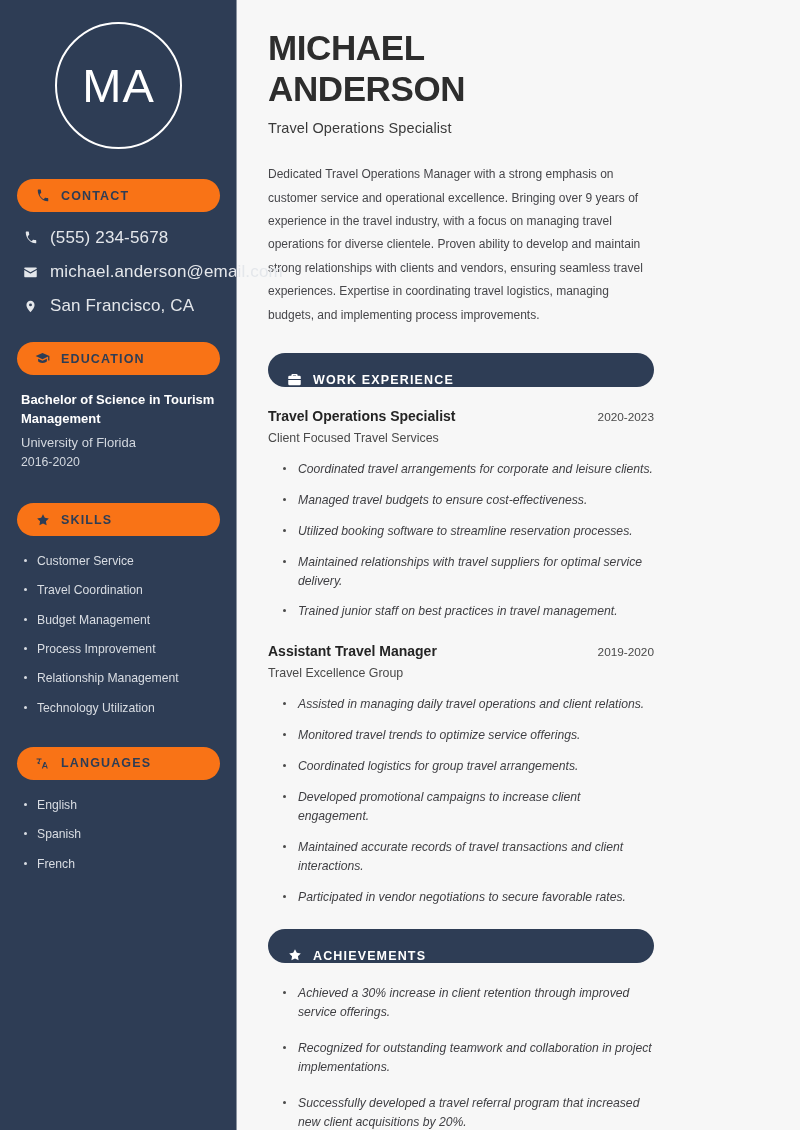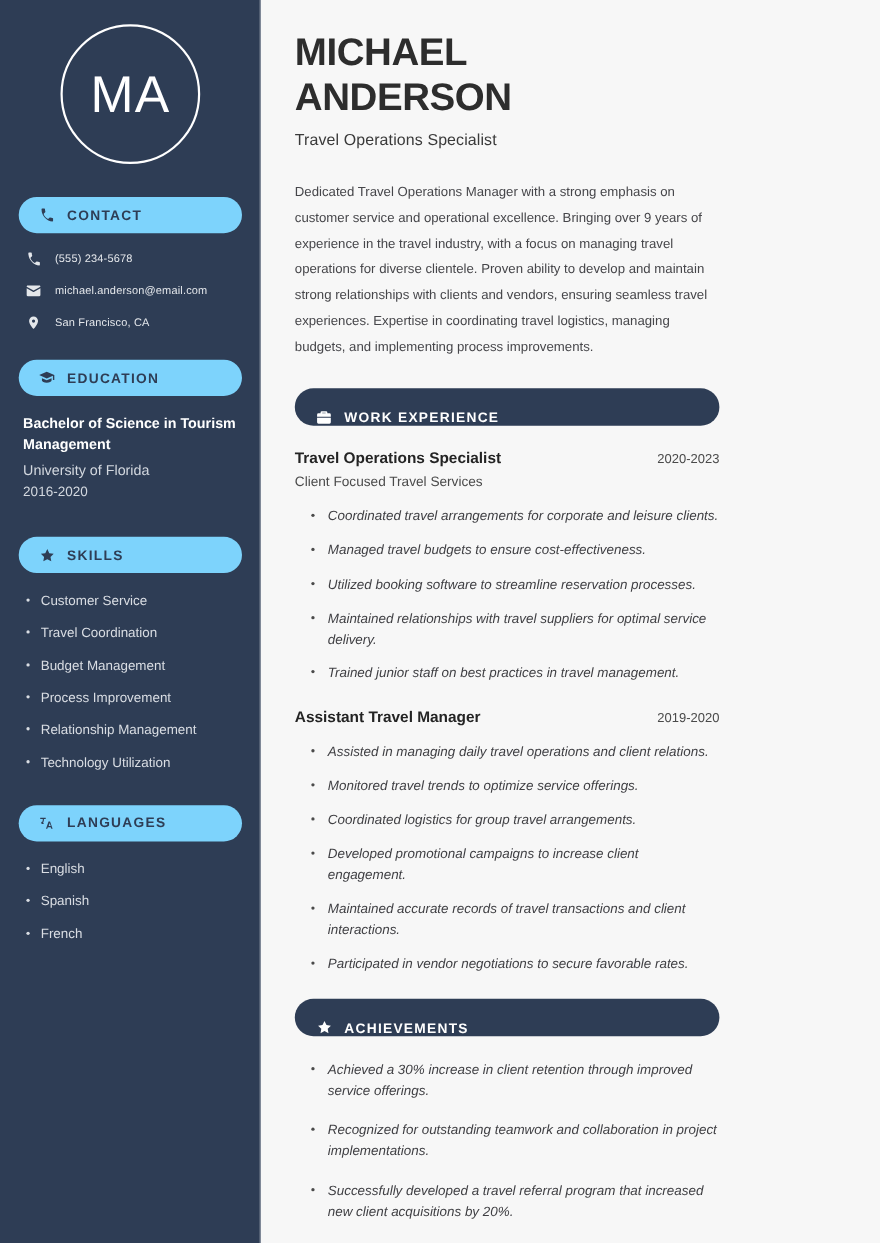--- a/index.html
+++ b/index.html
@@ -43,21 +43,21 @@
   .avatar-initials {
     color:#ffffff;
     font-size:47px;
     font-weight:400;
     letter-spacing:1px;
     line-height:1;
   }
 
   
   .pill {
-    background:#7dd3fc;
+    background:#f97316;
     border-radius:999px;
     height:33px;
     display:flex;
     align-items:center;
     padding:0 18px;
     gap:11px;
     margin-bottom:16px;
   }
   .pill-label {
     color:#2e3d55;
@@ -69,21 +69,21 @@
   .pill-icon svg { display:block; }
 
   .contact-list { margin-bottom:26px; }
   .contact-row {
     display:flex; align-items:center; gap:12px;
     padding:0 6px;
     margin-bottom:14px;
   }
   .contact-row:last-child{ margin-bottom:0; }
   .contact-ico { width:15px; height:15px; flex:0 0 15px; display:flex; align-items:center; justify-content:center;}
-  .contact-txt { color:#e4e7eb; font-size:10px; letter-spacing:.15px; }
+  .contact-txt { color:#e4e7eb; font-size:17px; letter-spacing:.15px; }
 
   .edu-block { padding:0 4px; margin-bottom:30px; }
   .edu-degree { color:#ffffff; font-size:13px; font-weight:bold; line-height:1.45; margin-bottom:4px;}
   .edu-school { color:#d3d8df; font-size:13px; line-height:1.6; }
   .edu-years  { color:#d3d8df; font-size:12.3px; line-height:1.6; }
 
   .bullet-list { padding:0 4px; margin-bottom:30px; list-style:none; }
   .bullet-list li {
     position:relative;
     color:#d9dde3;
@@ -299,20 +299,21 @@
         <li>Maintained relationships with travel suppliers for optimal service delivery.</li>
         <li>Trained junior staff on best practices in travel management.</li>
       </ul>
     </div>
 
     <div class="job">
       <div class="job-head">
         <span class="job-title">Assistant Travel Manager</span>
         <span class="job-dates">2019-2020</span>
       </div>
+      <div class="job-company">Travel Excellence Group</div>
       <ul class="task-list">
         <li>Assisted in managing daily travel operations and client relations.</li>
         <li>Monitored travel trends to optimize service offerings.</li>
         <li>Coordinated logistics for group travel arrangements.</li>
         <li>Developed promotional campaigns to increase client engagement.</li>
         <li>Maintained accurate records of travel transactions and client interactions.</li>
         <li>Participated in vendor negotiations to secure favorable rates.</li>
       </ul>
     </div>
 

